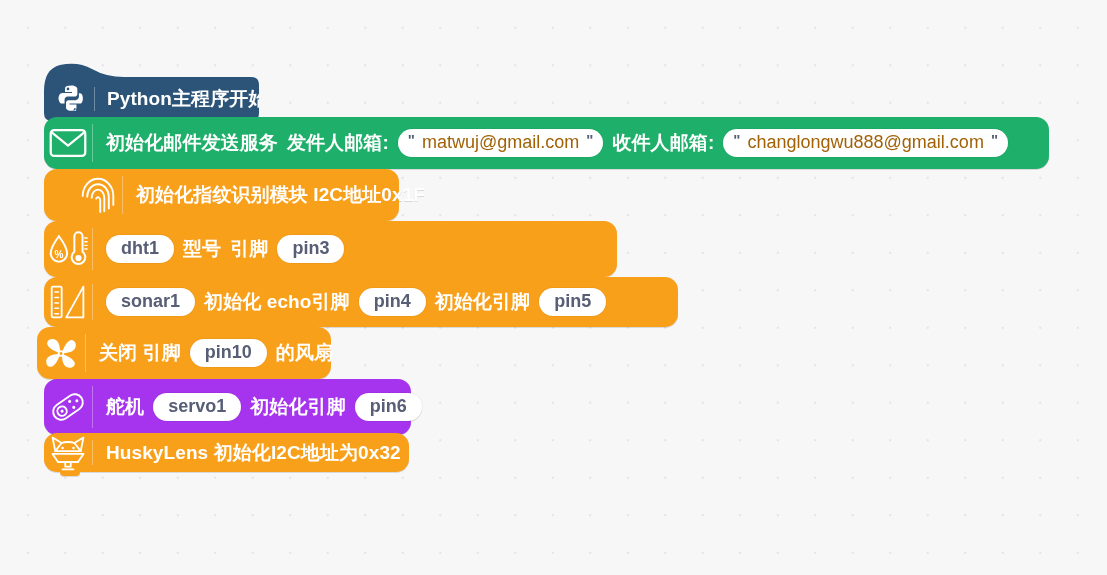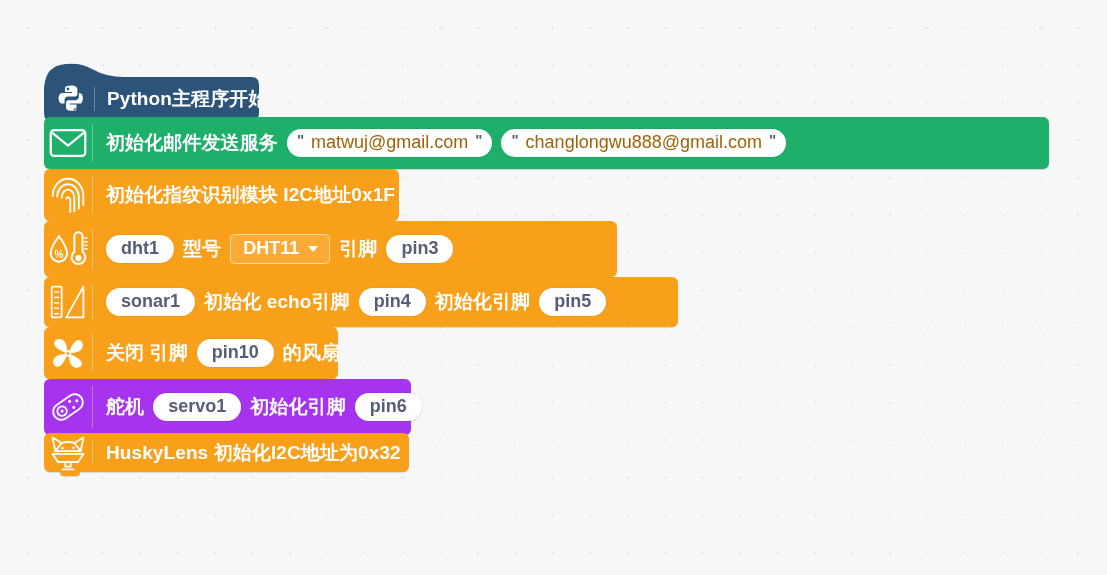--- a/index.html
+++ b/index.html
@@ -79,21 +79,21 @@
     height: 100%;
     padding-top: 16px;
     box-sizing: border-box;
   }
   #hat-block .icon-cell { width: 44px; height: 44px; margin-left: 6px; }
   #hat-block .divider { margin: 10px 0; }
   #hat-block .label-row { padding-left: 12px; }
 
   
   .stack {
-    border-radius: 6px;
+    border-radius: 13px;
   }
   .stack .icon-cell { width: 48px; height: 100%; }
 
   
   .stack::after {
     content: "";
     position: absolute;
     left: 16px;
     bottom: -4px;
     width: 20px;
@@ -156,24 +156,24 @@
     width: 0; height: 0;
     border-left: 5.5px solid transparent;
     border-right: 5.5px solid transparent;
     border-top: 6.5px solid #ffffff;
     position: relative;
     top: 1px;
   }
 
   
   #email-block      { left: 44px; top: 117px; width: 1005px; height: 52px; }
-  #fingerprint-block{ left: 44px; top: 169px; width: 355px; height: 52px; }
+  #fingerprint-block{ left: 44px; top: 169px; width: 355px; height: 52px; padding-left: 30px; }
   #dht-block        { left: 44px; top: 221px; width: 573px; height: 56px; }
   #sonar-block      { left: 44px; top: 277px; width: 634px; height: 50px; }
-  #fan-block        { left: 44px; top: 327px; width: 294px; height: 52px; }
+  #fan-block        { left: 37px; top: 327px; width: 294px; height: 52px; }
   #servo-block      { left: 44px; top: 379px; width: 367px; height: 56px; }
   #husky-block      { left: 44px; top: 433px; width: 365px; height: 39px; }
 
   svg { display: block; }
 </style>
 </head>
 <body>
 
 <div id="workspace">
 
@@ -195,25 +195,27 @@
   <div class="block green stack" id="email-block">
     <span class="icon-cell">
       <svg width="38" height="30" viewBox="0 0 44 34">
         <rect x="2" y="2" width="40" height="30" rx="4" fill="none" stroke="#ffffff" stroke-width="2.6"></rect>
         <path d="M3.5 5 L22 20 L40.5 5" fill="none" stroke="#ffffff" stroke-width="2.6" stroke-linecap="round" stroke-linejoin="round"></path>
       </svg>
     </span>
     <span class="divider"></span>
     <span class="label-row">
       <span class="txt">初始化邮件发送服务</span>
+      <span class="txt">发件人邮箱:</span>
       <span class="oval text-field">
         <span class="quote">"</span>
         <span class="field-val">matwuj@gmail.com</span>
         <span class="quote">"</span>
       </span>
+      <span class="txt">收件人邮箱:</span>
       <span class="oval text-field">
         <span class="quote">"</span>
         <span class="field-val">changlongwu888@gmail.com</span>
         <span class="quote">"</span>
       </span>
     </span>
   </div>
 
   <div class="block orange stack" id="fingerprint-block">
     <span class="icon-cell">
@@ -244,24 +246,20 @@
             <path d="M41.5 14 h2.5"></path>
             <path d="M41.5 18 h2.5"></path>
             <path d="M41.5 22 h2.5"></path>
         </g>
       </svg>
     </span>
     <span class="divider"></span>
     <span class="label-row">
       <span class="oval">dht1</span>
       <span class="txt">型号</span>
-      <span class="dropdown">
-        <span>DHT11</span>
-        <span class="caret"></span>
-      </span>
       <span class="txt">引脚</span>
       <span class="oval">pin3</span>
     </span>
   </div>
 
   <div class="block orange stack" id="sonar-block">
     <span class="icon-cell">
       <svg width="38" height="38" viewBox="0 0 42 42">
         <rect x="3" y="4" width="11" height="34" rx="1.5" fill="none" stroke="#ffffff" stroke-width="2"></rect>
         <g stroke="#ffffff" stroke-width="1.7" stroke-linecap="round">

